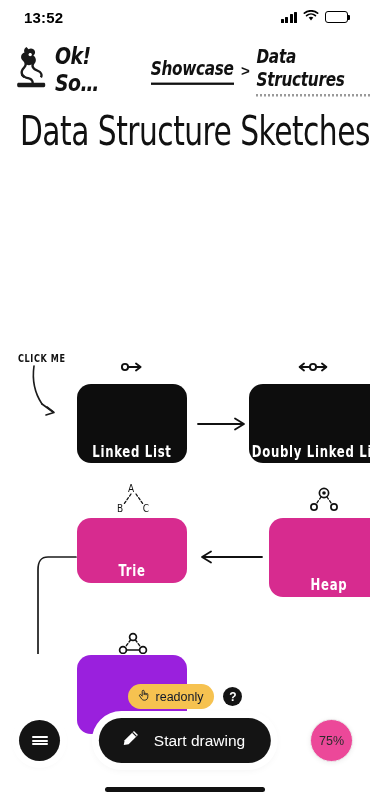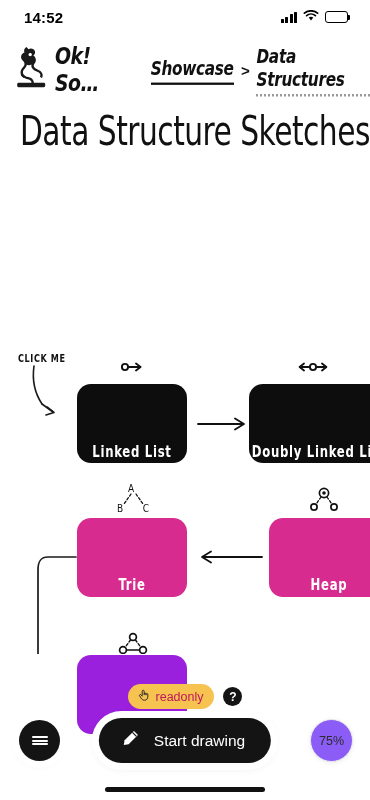--- a/index.html
+++ b/index.html
@@ -110,21 +110,21 @@
   svg.overlay { position: absolute; left: 0; top: 0; width: 370px; height: 560px; pointer-events: none; }
 
   
   .bottom { position: absolute; left: 0; bottom: 0; width: 370px; height: 120px; }
   .readonly-row {
     position: absolute; top: 4px; left: 0; width: 370px;
     display: flex; align-items: center; justify-content: center; gap: 9px;
   }
   .readonly-badge {
     display: flex; align-items: center; gap: 5px;
-    background: #f6c250; color: #be185d;
+    background: #f6c250; color: #0f172a;
     border-radius: 13px; padding: 4px 11px 4px 9px;
     font-size: 12.5px; font-weight: 500;
   }
   .help-btn {
     width: 19px; height: 19px; border-radius: 50%;
     background: #141414; color: #fff; font-size: 12px; font-weight: 700;
     display: flex; align-items: center; justify-content: center;
   }
   .menu-btn {
     position: absolute; left: 19px; top: 40px;
@@ -138,35 +138,35 @@
     position: absolute; left: 50%; transform: translateX(-50%); top: 38px;
     height: 45px; border-radius: 24px; background: #141414;
     display: flex; align-items: center; gap: 14px;
     padding: 0 26px 0 22px; color: #fff;
     font-size: 15.5px; font-weight: 500;
     box-shadow: 0 0 0 7px #fff, 0 2px 12px rgba(0,0,0,.16);
   }
   .zoom-btn {
     position: absolute; right: 17px; top: 39px;
     width: 43px; height: 43px; border-radius: 50%;
-    background: #8b5cf6; border: 1px solid #ececec;
+    background: #ec4899; border: 1px solid #ececec;
     display: flex; align-items: center; justify-content: center;
     font-size: 12.5px; color: #2c2c2c;
     box-shadow: 0 1px 5px rgba(0,0,0,.07);
   }
   .home-ind {
     position: absolute; left: 50%; transform: translateX(-50%); bottom: 8px;
     width: 160px; height: 5px; border-radius: 3px; background: #111;
   }
 </style>
 </head>
 <body>
 
 <div class="statusbar">
-  <div class="clock">14:52</div>
+  <div class="clock">13:52</div>
   <div class="status-icons">
     <span class="signal">
         <i></i>
         <i></i>
         <i></i>
         <i></i>
       </span>
     <span>
       <svg width="16" height="12" viewBox="0 0 16 12">
         <path d="M8 10.4 L10.3 7.6 A3.6 3.6 0 0 0 5.7 7.6 Z" fill="#000"></path>
@@ -274,21 +274,21 @@
   </svg>
 
   <div class="node" style="left:77px; top:290px; width:110px; height:79px; background:#0d0d0d;">
     <span class="label">Linked List</span>
   </div>
 
   <div class="node" style="left:249px; top:290px; width:140px; height:79px; background:#0d0d0d;">
     <span class="label">Doubly Linked List</span>
   </div>
 
-  <div class="node" style="left:77px; top:424px; width:110px; height:79px; background:#d72b8f;">
+  <div class="node" style="left:77px; top:424px; width:110px; height:65px; background:#d72b8f;">
     <span class="label">Trie</span>
   </div>
 
   <div class="node" style="left:269px; top:424px; width:120px; height:79px; background:#d72b8f;">
     <span class="label">Heap</span>
   </div>
 
   <div class="node" style="left:77px; top:561px; width:110px; height:79px; background:#9a20dd;">
     <span class="label">Graph</span>
   </div>

